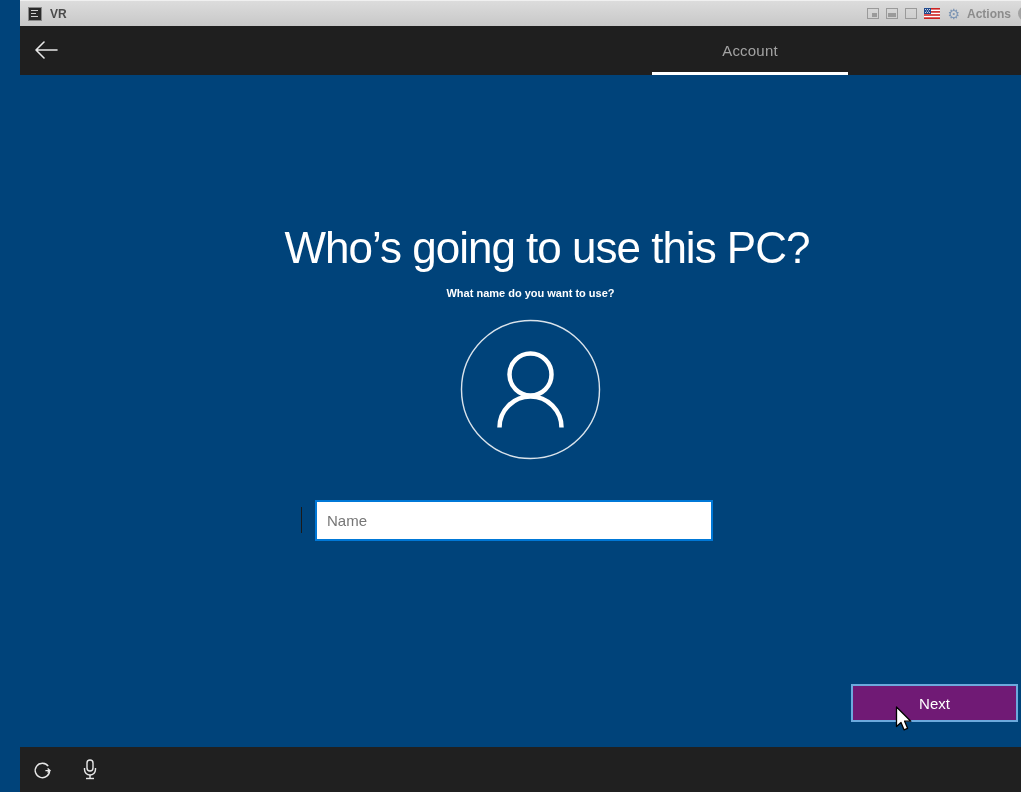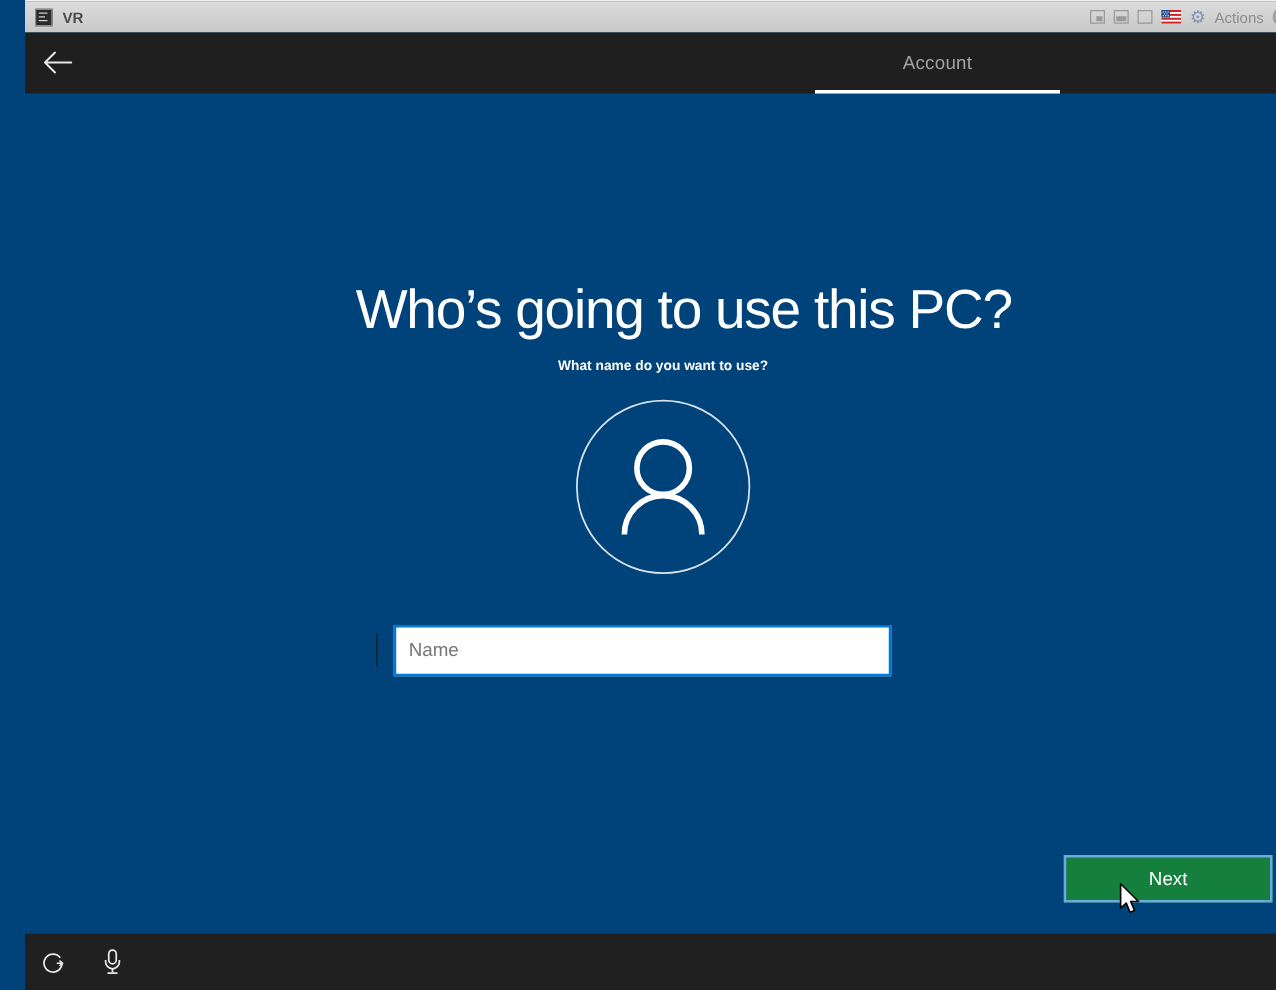--- a/index.html
+++ b/index.html
@@ -23,21 +23,21 @@
   }
   .tb-appicon i { display:block; height:1px; background:#cfcfcf; }
   .tb-appicon i:nth-child(1){ width:7px; } .tb-appicon i:nth-child(2){ width:5px; } .tb-appicon i:nth-child(3){ width:7px; }
   .tb-title { font-size:12px; font-weight:bold; color:#4a4a4a; }
   .tb-right { display:flex; align-items:center; gap:7px; }
   .winbtn { width:12px; height:11px; border:1px solid #9a9a9a; position:relative; display:inline-block; background:transparent; }
   .wb-fill-corner { position:absolute; right:1px; bottom:1px; width:5px; height:4px; background:#9a9a9a; }
   .wb-fill-bottom { position:absolute; left:1px; right:1px; bottom:1px; height:4px; background:#9a9a9a; }
   .flag { display:inline-block; line-height:0; }
   .gear { font-family:"DejaVu Sans", sans-serif; font-size:14px; color:#7e96b4; line-height:14px; }
-  .actions { font-size:12px; color:#8c8c8c; }
+  .actions { font-size:12px; color:#8c8c8c;font-weight:bold; }
   .closebtn {
     width:15px; height:15px; border-radius:50%; background:#a2a2a2;
     color:#e8e8e8; font-size:9px; line-height:15px; text-align:center; font-weight:bold;
   }
 
   
   .header { position:absolute; top:26px; left:0; width:100%; height:49px; background:#1f1f1f; }
   .back {
     position:absolute; left:10px; top:8px; width:32px; height:32px;
     background:transparent; border:none; cursor:pointer; color:#e8e8e8;
@@ -68,21 +68,21 @@
   }
   .namebox input::placeholder { color:#767676; opacity:1; }
   .caret { position:absolute; left:10px; top:7px; width:1px; height:26px; background:#1a1a1a; }
 
   .online-link {
     position:absolute; left:32px; top:620px;
     color:#6ab1e8; font-size:15px; font-weight:bold; text-decoration:none; cursor:pointer;
   }
   .next-btn {
     position:absolute; left:831px; top:609px; width:167px; height:38px;
-    background:#15803d; border:2px solid #6ca9dd; color:#ffffff;
+    background:#701a75; border:2px solid #6ca9dd; color:#ffffff;
     font-size:15px; font-family:"Liberation Sans", sans-serif; cursor:pointer;
   }
   .cursor { position:absolute; left:875px; top:631px; pointer-events:none; }
 
   
   .footer { position:absolute; top:747px; left:0; width:100%; height:45px; background:#202020; }
   .foot-btn {
     position:absolute; top:10px; width:26px; height:26px; background:transparent; border:none;
     color:#e8e8e8; cursor:pointer; display:flex; align-items:center; justify-content:center;
   }

